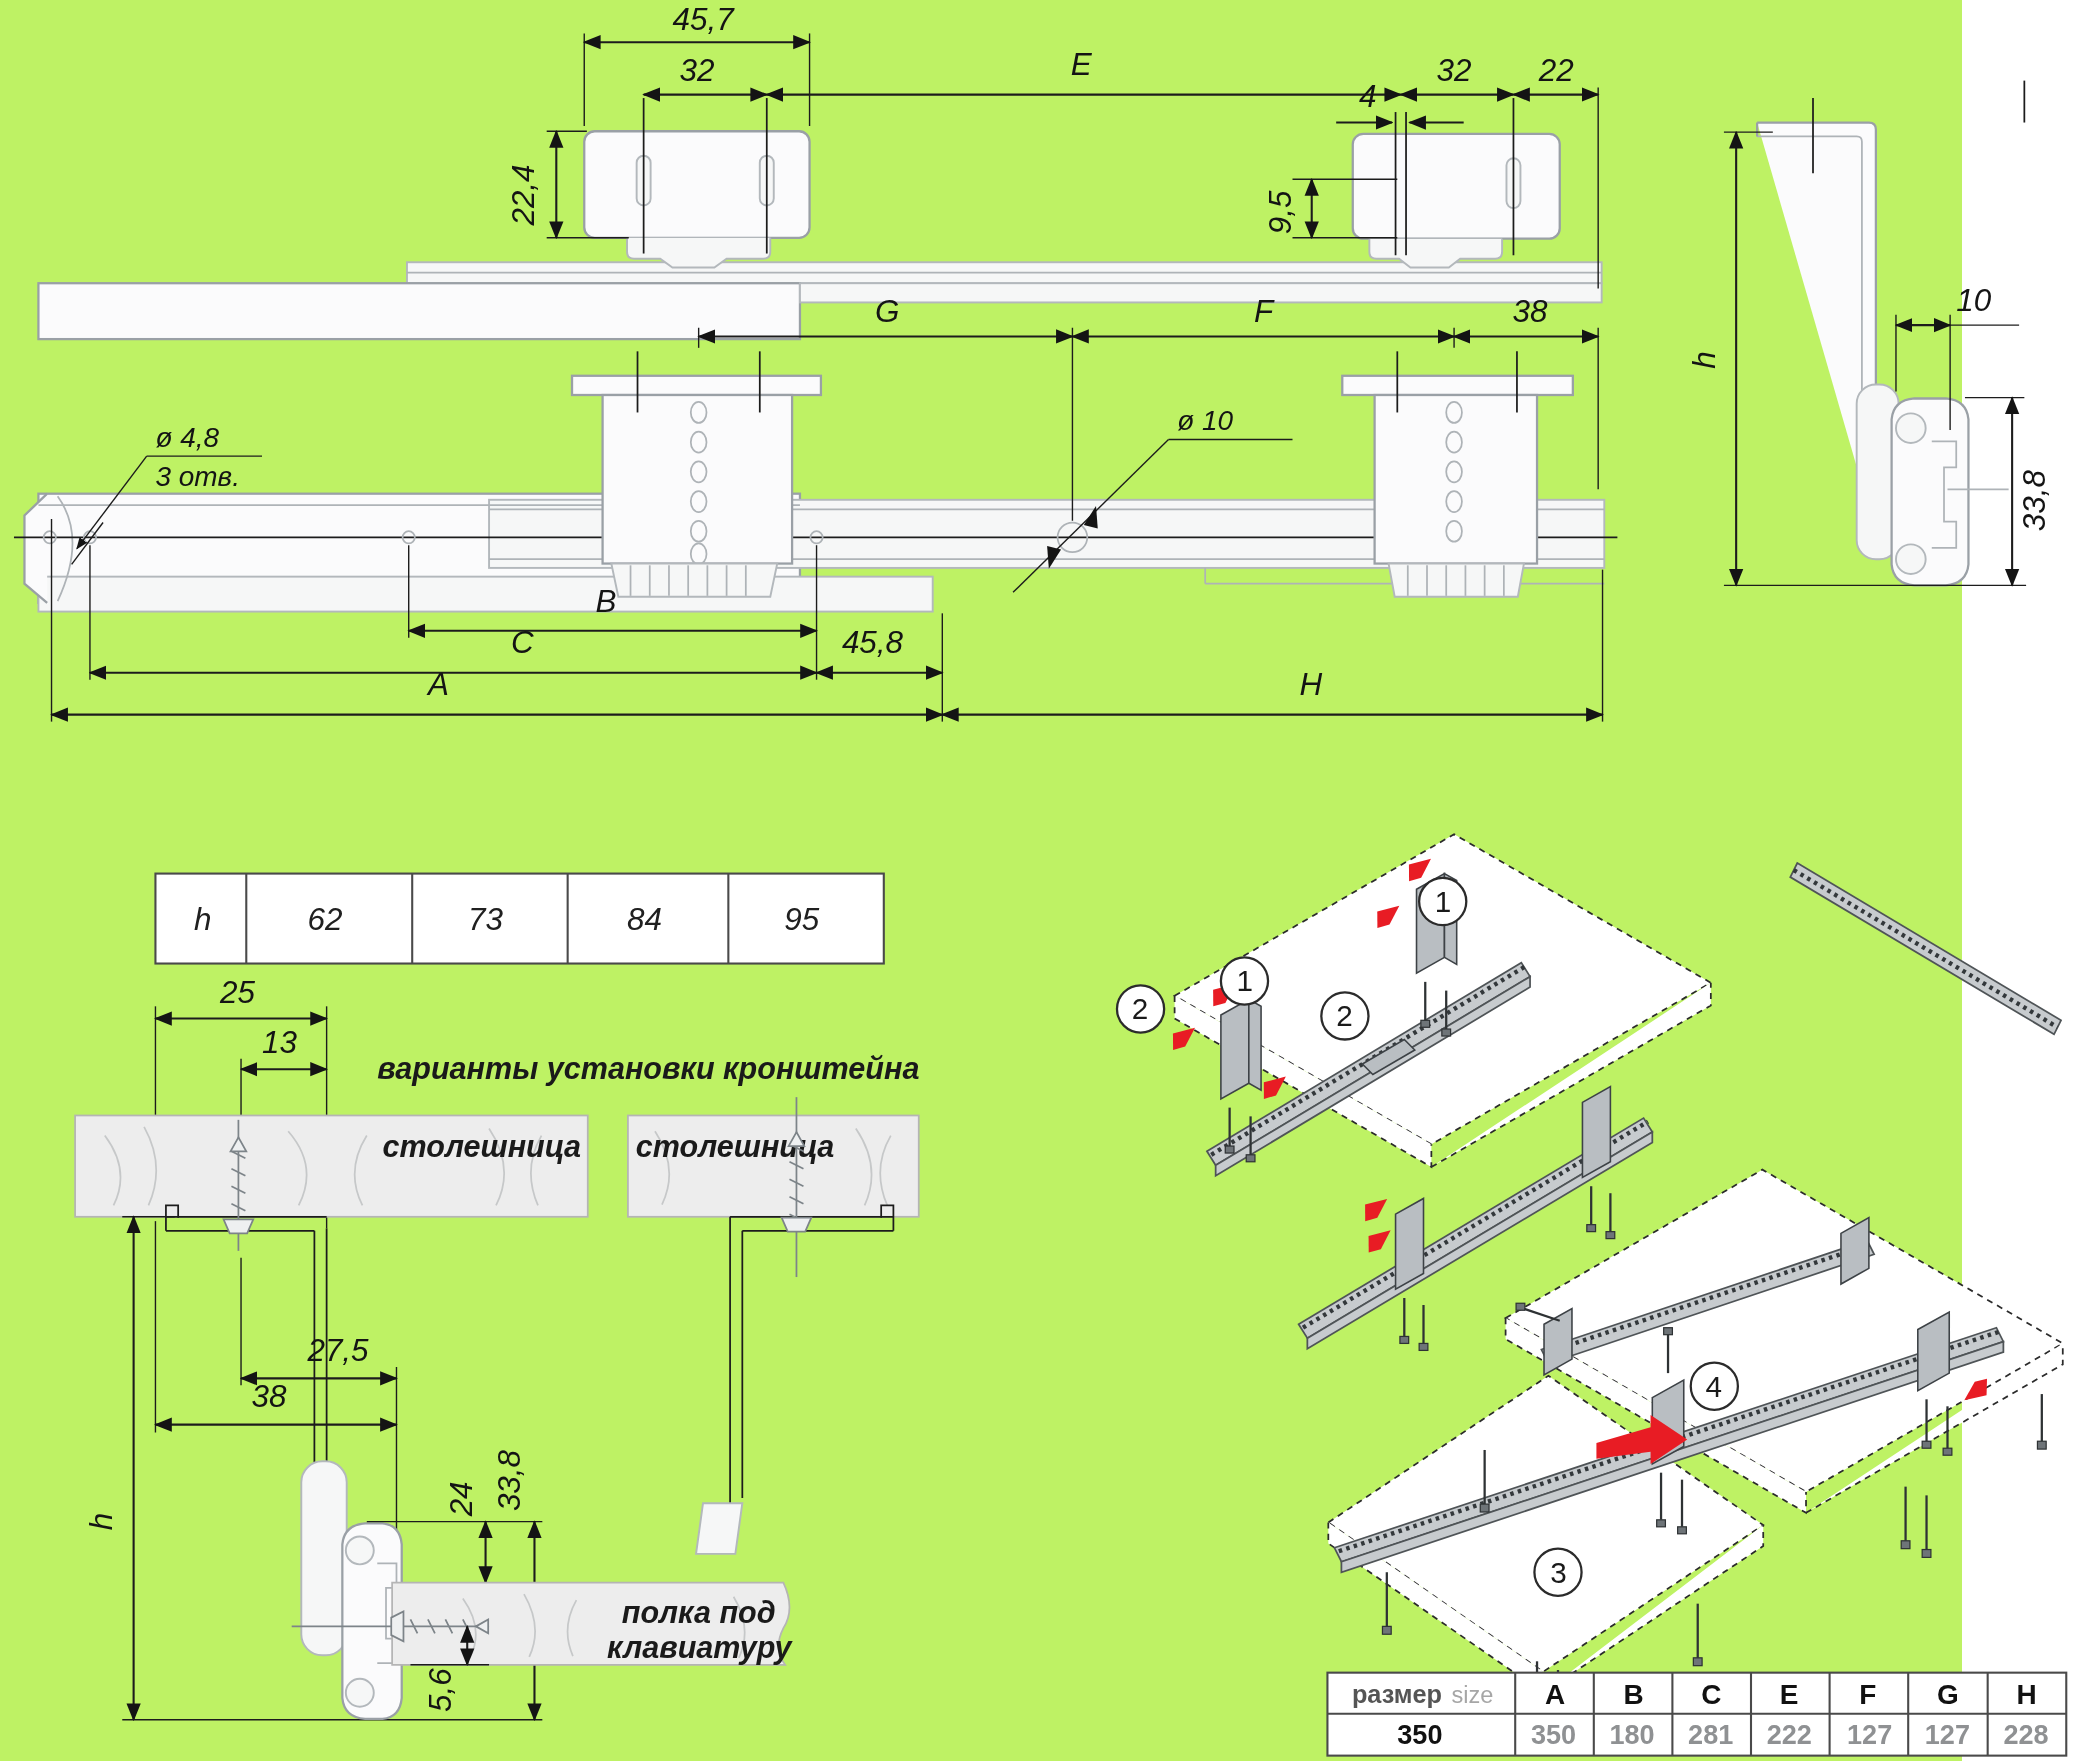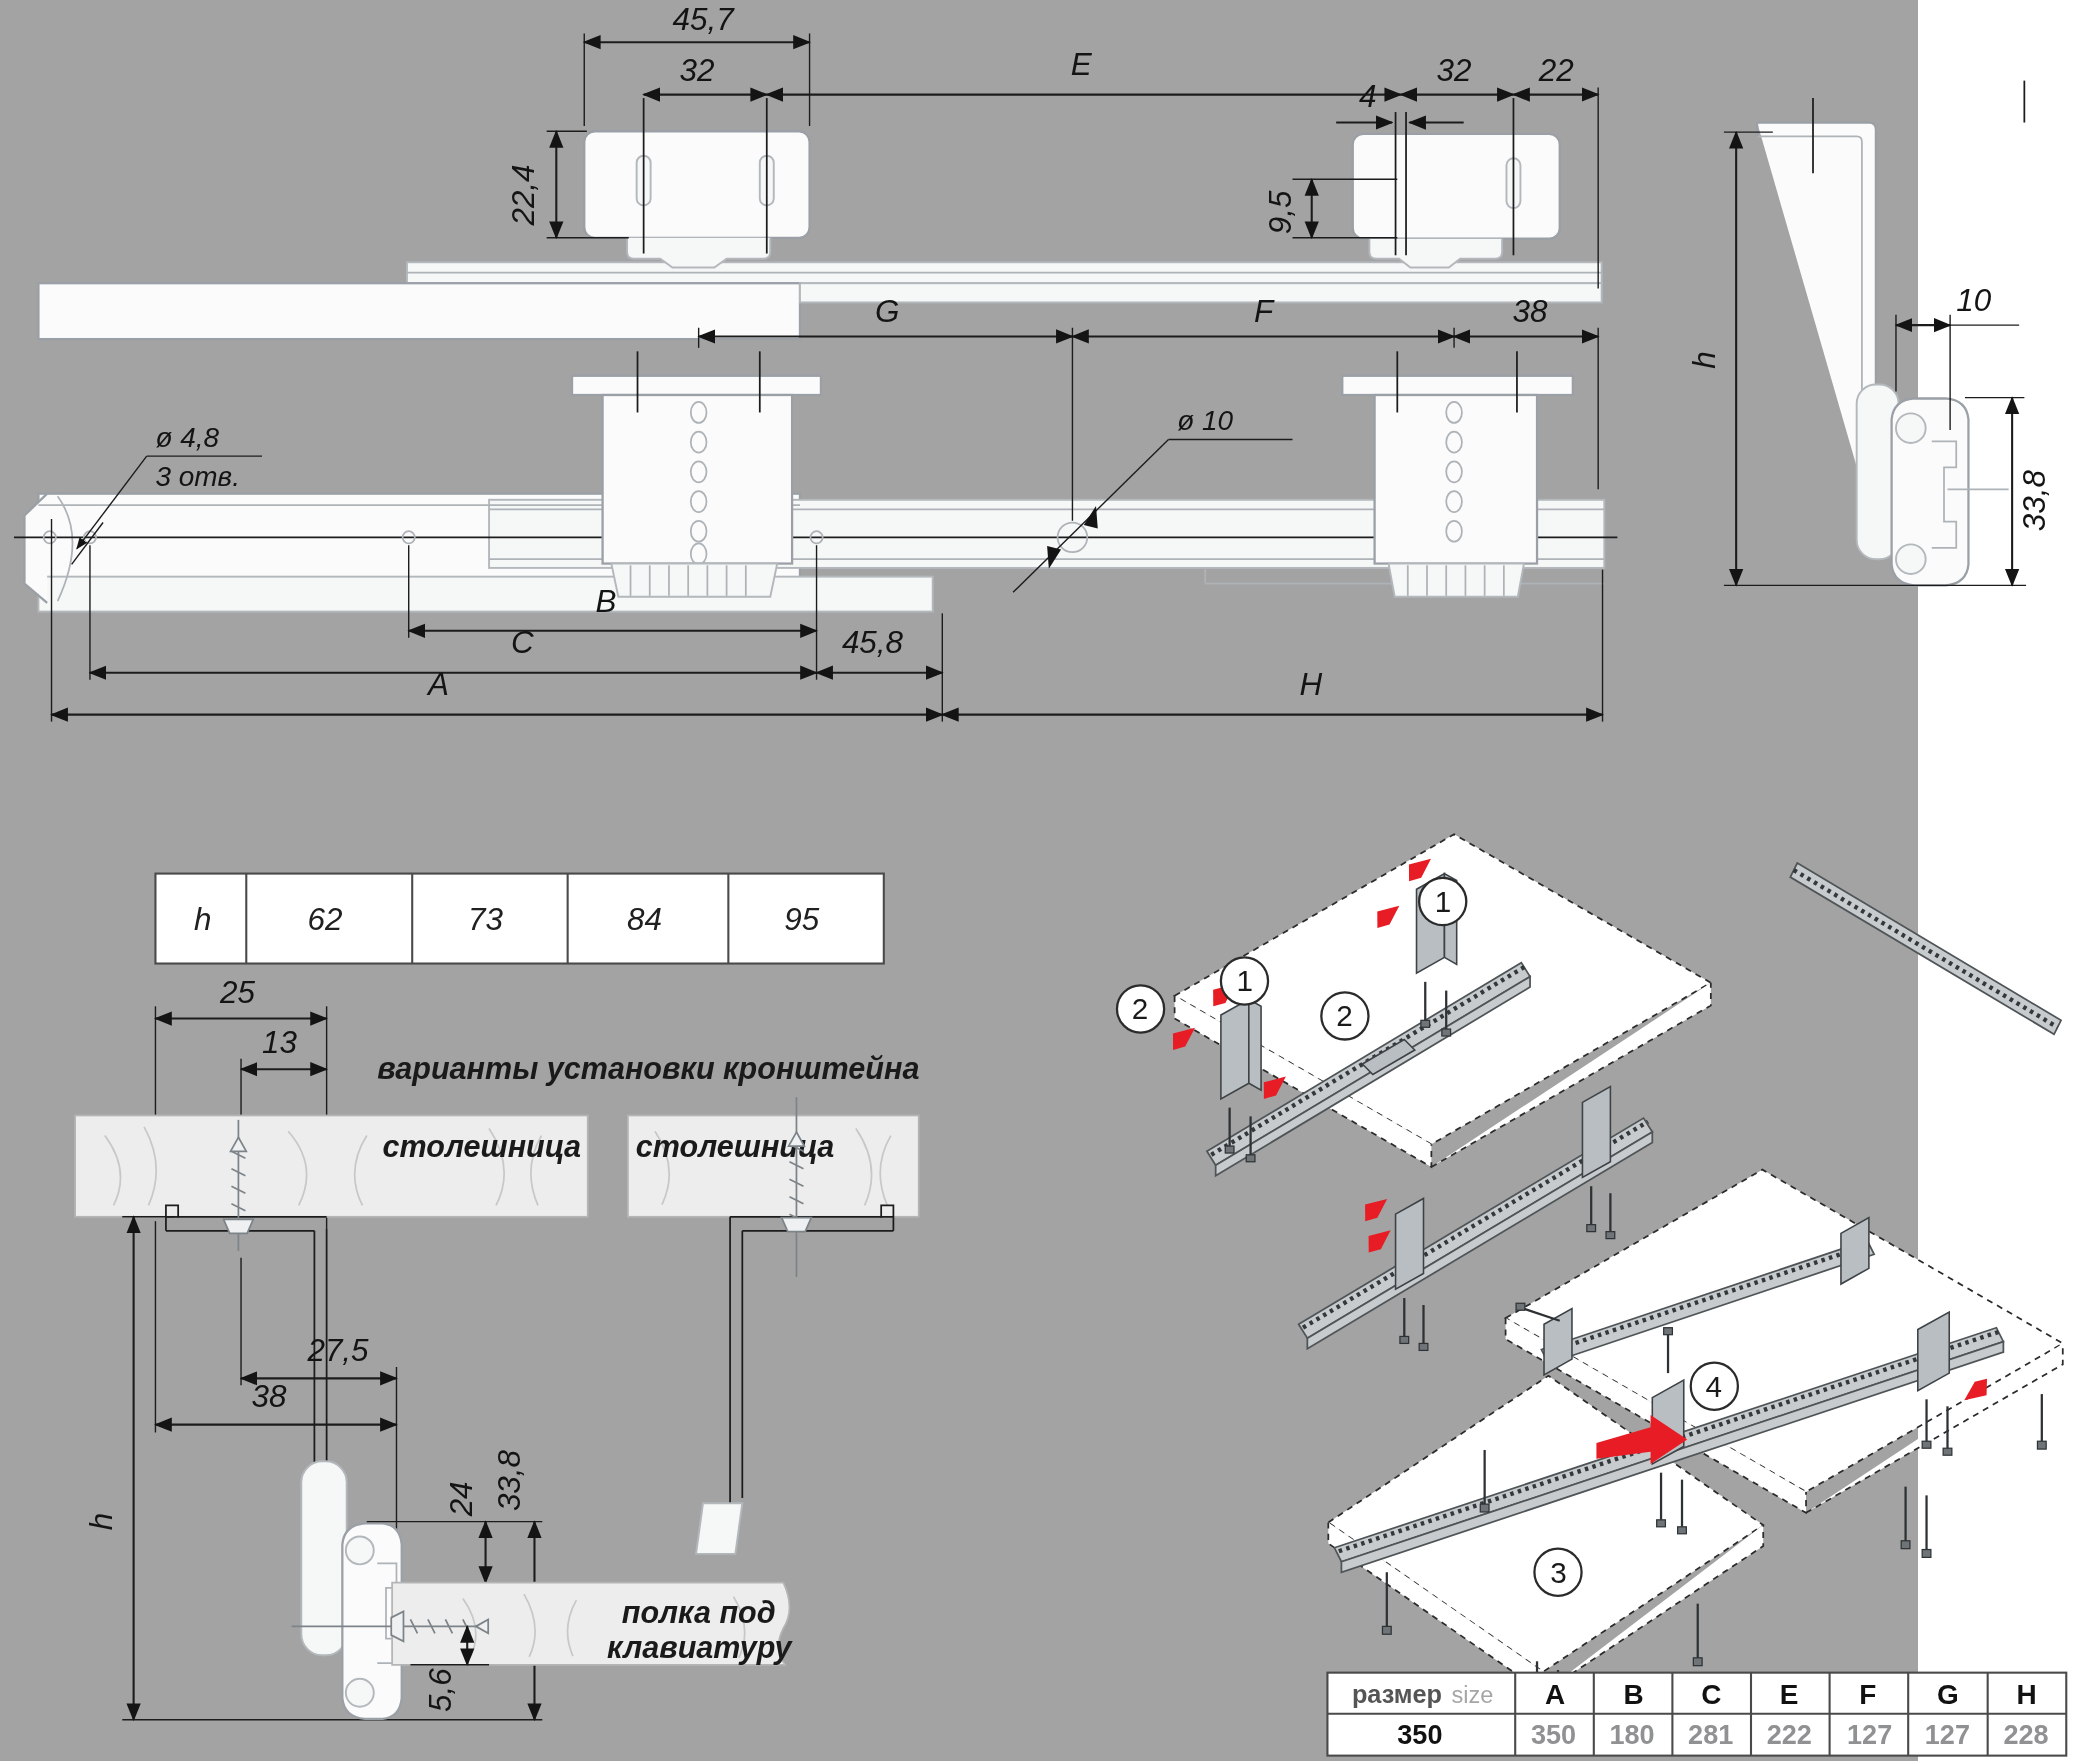--- a/index.html
+++ b/index.html
@@ -1,16 +1,16 @@
 <!DOCTYPE html>
 <html style="font-size:14px"><head>
 <meta charset="utf-8">
 <style>
   html,body{margin:0;padding:0;background:#ffffff;}
-  #stage{position:relative;width:1918px;height:1762px;background:#a3a3a3;font-family:"Liberation Sans",sans-serif;}
+  #stage{position:relative;width:1918px;height:1762px;background:#bef264;font-family:"Liberation Sans",sans-serif;padding-left:44px;}
   svg{position:absolute;left:0;top:0;}
   .dim{stroke:#1c1c1c;stroke-width:2.4;fill:none;}
   .ext{stroke:#1c1c1c;stroke-width:1.6;fill:none;}
   .cl{stroke:#1c1c1c;stroke-width:2;fill:none;}
   .part{stroke:#9aa0a6;stroke-width:2.6;fill:#fbfbfc;}
   .part2{stroke:#b3b8bc;stroke-width:2.2;fill:#f6f7f7;}
   .pline{stroke:#aeb3b7;stroke-width:2;fill:none;}
   .lbl{font:italic 36px "Liberation Sans",sans-serif;fill:#141414;}
   .lbl2{font:italic 32px "Liberation Sans",sans-serif;fill:#141414;}
   .rus{font:bold italic 35px "Liberation Sans",sans-serif;fill:#1a1a1a;}

